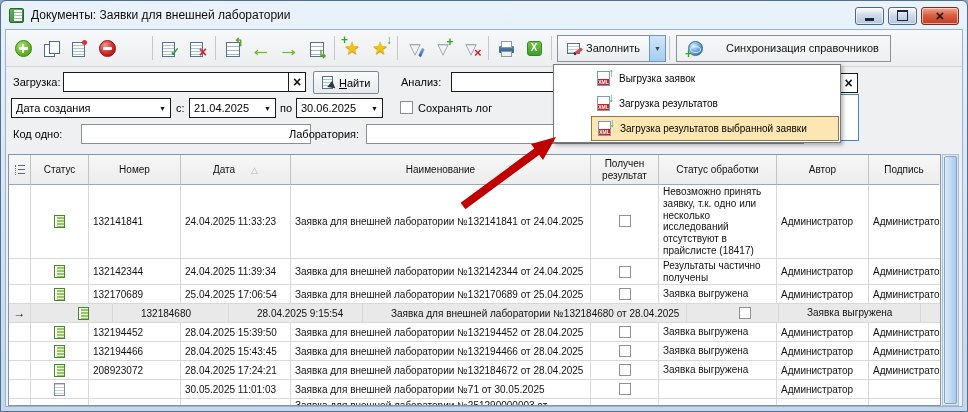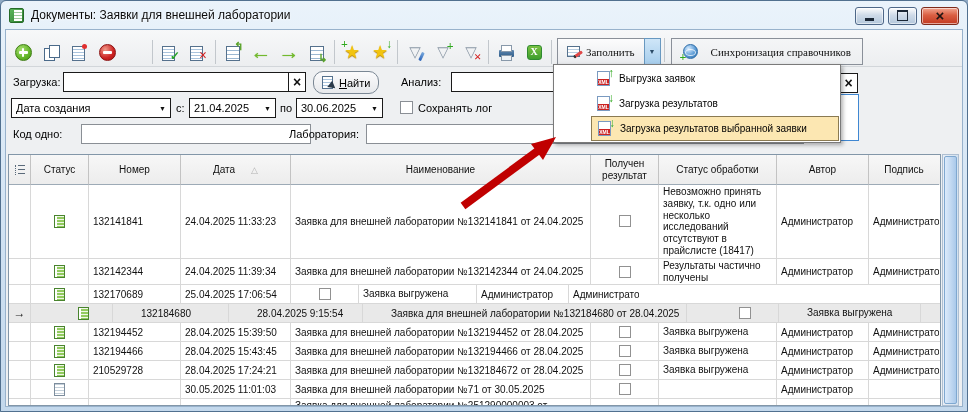--- a/index.html
+++ b/index.html
@@ -25,21 +25,21 @@
           background:linear-gradient(#f2a690,#da5f43 45%,#c23a22); }
   .wb-min::after { content:""; width:9px; height:3px; background:#1b2736; margin-top:7px; }
   .wb-rest::after { content:""; width:9px; height:8px; border:1px solid #1b2736; border-top-width:2px; }
   .wb-close::after { content:"×"; font-size:15px; font-weight:bold; color:#201513; line-height:14px; }
   
   .content { position:absolute; left:4px; right:4px; top:28px; bottom:4px;
              background:#eef0f2; border:1px solid #98b2cc; overflow:hidden; }
   
   .toolbar { position:absolute; top:0; left:0; right:0; height:37px;
              background:linear-gradient(#f7f8f9,#eceef0); border-bottom:1px solid #d2d6da;
-             display:flex; align-items:flex-start; padding:8px 3px;font-family:Liberation Serif, serif; }
+             display:flex; align-items:center; padding:8px 3px; }
   .tbtn { width:28px; height:28px; display:flex; align-items:center; justify-content:center;
           border:1px solid transparent; border-radius:2px; flex:0 0 auto; }
   .tsep { width:1px; height:24px; background:#c2c7cc; margin:0 3px; flex:0 0 auto; }
   .ig { position:relative; display:inline-flex; align-items:center; justify-content:center; line-height:1; }
   
   .i-add,.i-delete { width:17px; height:17px; border-radius:50%; }
   .i-add { background:radial-gradient(circle at 35% 30%,#a8e070,#63b52a 60%,#4a9416); border:1px solid #3d7d12; }
   .i-add::before { content:""; position:absolute; left:3px; top:6.5px; width:9px; height:2.5px; background:#fff; border-radius:1px; }
   .i-add::after  { content:""; position:absolute; left:6.3px; top:3px; width:2.5px; height:9px; background:#fff; border-radius:1px; }
   .i-delete { background:radial-gradient(circle at 35% 30%,#f09a8a,#cc2а22 60%,#a81414);
@@ -101,37 +101,37 @@
             background:#cc2222; color:#fff; font-size:5px; font-weight:bold; line-height:6px; text-align:center; }
   .i-xml-up::after { content:"↑"; position:absolute; top:-5px; right:-5px; color:#2fa81e; font-weight:bold; font-size:12px; text-shadow:0 0 2px #fff; }
   .i-xml-down::after { content:"↓"; position:absolute; top:-5px; right:-5px; color:#2fa81e; font-weight:bold; font-size:12px; text-shadow:0 0 2px #fff; }
   
   .fillbtn { height:27px; display:flex; align-items:center; gap:6px; padding:0 9px;
              border:1px solid #8a9099; background:linear-gradient(#fcfcfd,#e9ebee);
              font-size:11px; color:#111; margin-left:2px; }
   .fillarrow { width:17px; height:27px; border:1px solid #6898c0; background:linear-gradient(#cfe6f8,#a6cdec);
              display:flex; align-items:center; justify-content:center; margin-left:-1px; }
   .fillarrow::after { content:"▼"; font-size:7px; color:#2a4a66; }
-  .syncbtn { height:27px; display:flex; align-items:center; gap:13px; padding:0 11px;
+  .syncbtn { height:27px; display:flex; align-items:center; gap:23px; padding:0 11px;
              border:1px solid #8a9099; background:transparent; font-size:11px; color:#111; margin-left:3px; }
   
   .filters { position:absolute; top:37px; left:0; right:0; height:87px; font-size:11px; color:#000; }
   .f { position:absolute; }
   .flabel { line-height:20px; }
   .tinput { height:20px; background:#fff; border:1px solid #1a1a1a; display:flex; align-items:stretch; }
   .tinput input { border:0; outline:0; flex:1; font:11px "Liberation Sans",sans-serif; padding:0 3px; min-width:0; }
   .clearbox { width:17px; border-left:1px solid #1a1a1a; display:flex; align-items:center; justify-content:center; }
   .clearbox::after,.xbtn::after { content:"×"; font-weight:bold; font-size:14px; color:#111; line-height:1; }
   .xbtn { height:20px; width:19px; background:#fff; border:1px solid #1a1a1a;
           display:flex; align-items:center; justify-content:center; }
   .combo { height:20px; background:#fff; border:1px solid #1a1a1a; display:flex; align-items:center; padding:0 4px; }
   .combo .arr { margin-left:auto; font-size:7px; color:#111; padding-left:4px; }
   .ginput { height:20px; background:#fff; border:1px solid #8a8f95; }
   .findbtn { height:23px; display:flex; align-items:center; gap:6px; padding:0 8px;
-             border:1px solid #7a8794; border-radius:10px; background:linear-gradient(#fbfbfc,#e7e9ec); }
+             border:1px solid #7a8794; border-radius:2px; background:linear-gradient(#fbfbfc,#e7e9ec); }
   .find-label { display:block; }
   .find-label::first-letter { text-decoration:underline; }
   .checkbox { width:13px; height:13px; background:#fff; border:1px solid #8a8f95; display:inline-block; }
   .apanel { background:#fff; border:1px solid #3f87d2; z-index:5; }
   
   .menu { position:absolute; left:547px; top:34px; width:288px; background:#fff;
           border:1px solid #7a7a7a; box-shadow:2px 2px 4px rgba(0,0,0,.3); z-index:10; padding:1px; }
   .mitem { height:25px; display:flex; align-items:center; gap:9px; padding:0 6px; font-size:10px; color:#000;margin-left:36px; }
   .mitem.hl { background:#fce7b2; border:1px solid #8a7a52; }
   
@@ -395,20 +395,23 @@
     <div class="cell c-author r-author">Администратор</div>
     <div class="cell c-sign r-sign">Администратор</div>
   </div>
           <div class="trow">
     <div class="cell c-marker"></div>
     <div class="cell c-status">
               <span class="doc-icon"></span>
             </div>
     <div class="cell c-num r-num">132170689</div>
     <div class="cell c-date r-date">25.04.2025 17:06:54</div>
+    <div class="cell c-name">
+              <span class="r-name">Заявка для внешней лаборатории №132170689 от 25.04.2025</span>
+            </div>
     <div class="cell c-recv">
               <span class="cb"></span>
             </div>
     <div class="cell c-proc">
               <span class="r-proc">Заявка выгружена</span>
             </div>
     <div class="cell c-author r-author">Администратор</div>
     <div class="cell c-sign r-sign">Администратор</div>
   </div>
           <div class="trow sel">
@@ -466,21 +469,21 @@
               <span class="r-proc">Заявка выгружена</span>
             </div>
     <div class="cell c-author r-author">Администратор</div>
     <div class="cell c-sign r-sign">Администратор</div>
   </div>
           <div class="trow">
     <div class="cell c-marker"></div>
     <div class="cell c-status">
               <span class="doc-icon"></span>
             </div>
-    <div class="cell c-num r-num">210529728</div>
+    <div class="cell c-num r-num">208923072</div>
     <div class="cell c-date r-date">28.04.2025 17:24:21</div>
     <div class="cell c-name">
               <span class="r-name">Заявка для внешней лаборатории №132184672 от 28.04.2025</span>
             </div>
     <div class="cell c-recv">
               <span class="cb"></span>
             </div>
     <div class="cell c-proc">
               <span class="r-proc">Заявка выгружена</span>
             </div>

